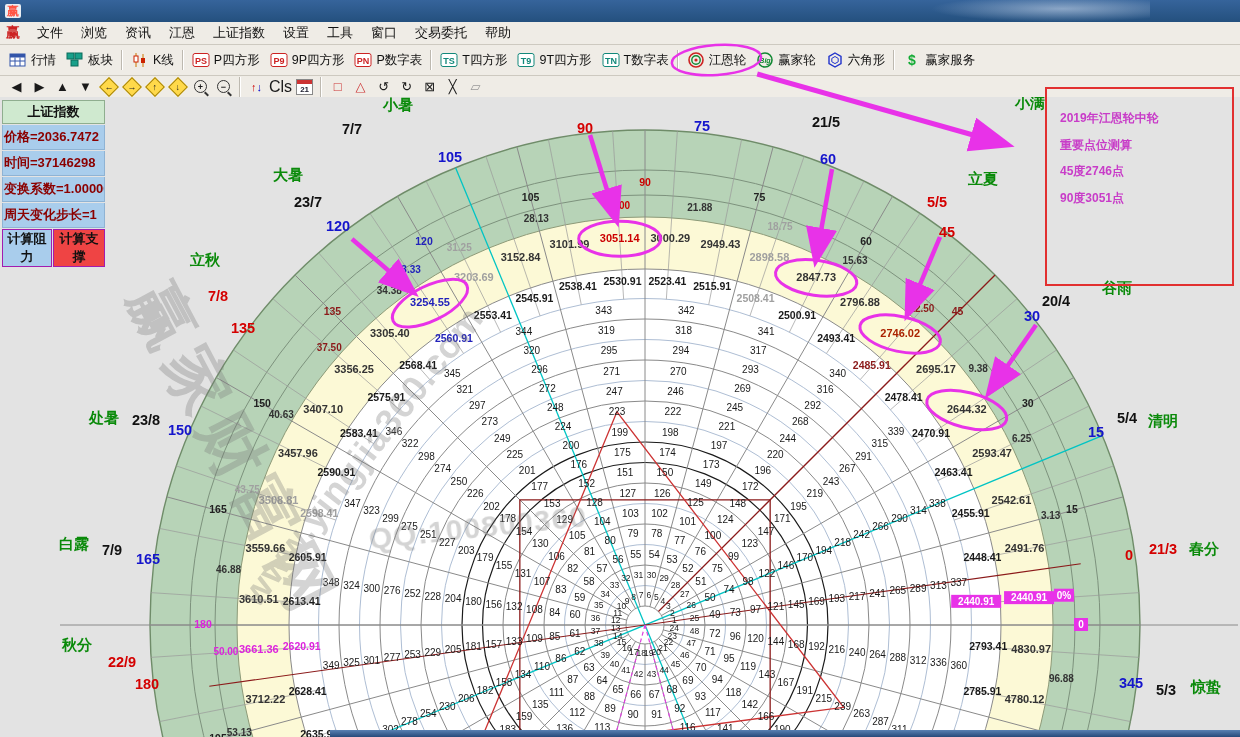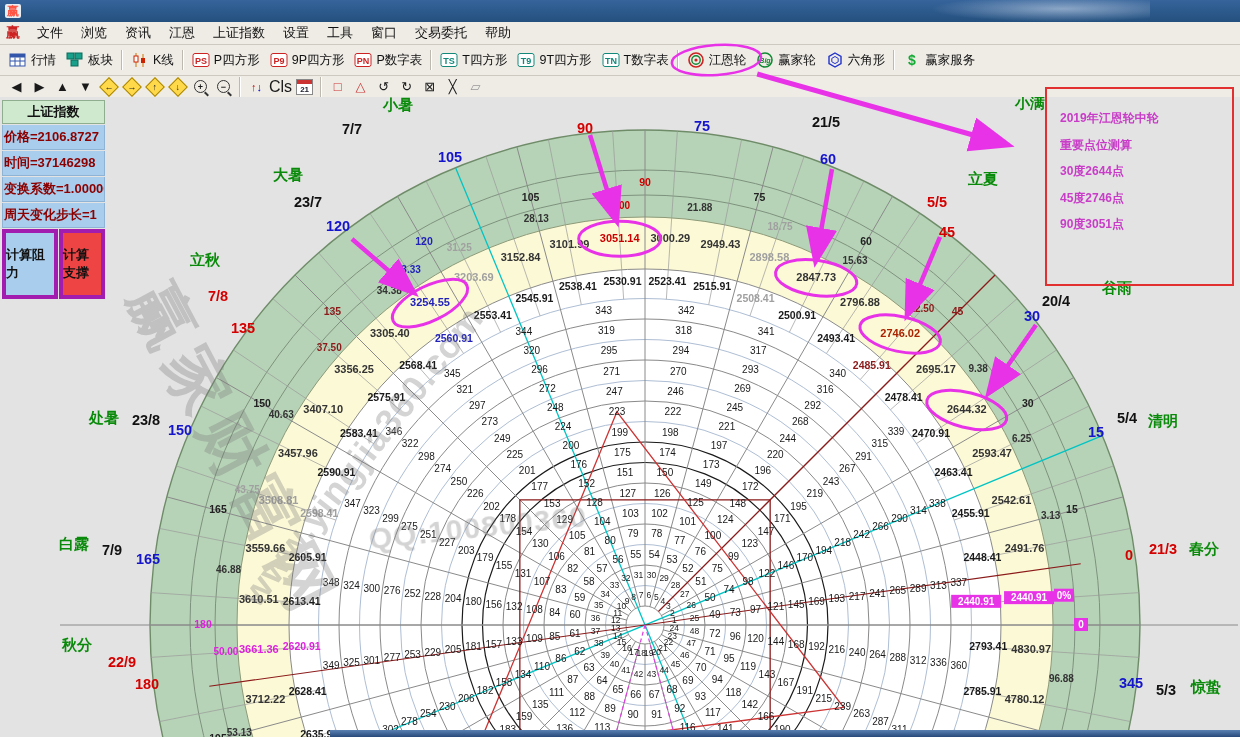--- a/index.html
+++ b/index.html
@@ -39,21 +39,21 @@
   .t2 .cal::before{content:"";position:absolute;top:0;left:0;right:0;height:4px;background:#cc3333;}
   
   .chart{position:absolute;top:97px;left:0;width:1240px;height:640px;background:#e3e3e3;}
   .chart svg{position:absolute;top:0;left:0;}
   svg text{font-family:"Liberation Sans",sans-serif;}
   
   .left-panel{position:absolute;left:2px;top:3px;width:103px;font-size:13px;font-weight:bold;z-index:20;}
   .lp-header{background:#cfe9cf;border:1px solid #8fae8f;color:#111;text-align:center;padding:2px 0;}
   .lp-row{background:#a9cdec;color:#8b0000;padding:3px 1px;margin-top:1px;white-space:nowrap;overflow:hidden;border:1px solid #8fb3d4;border-top:none;}
   .lp-buttons{display:flex;margin-top:1px;gap:1px;}
-  .lp-btn{padding:13px 0;text-align:left;color:#111;border:4px solid #a21caf;}
+  .lp-btn{padding:0 0;text-align:center;color:#111;border:1px solid #a21caf;}
   .lp-btn.b1{flex:0 0 48px;background:#a9cdec;}
   .lp-btn.b2{flex:1;background:#ef4444;}
   
   .red-box{position:absolute;left:1045px;top:87px;width:189px;height:199px;border:2px solid #e23030;
     z-index:30;color:#c83cc8;font-size:12px;font-weight:bold;line-height:26.5px;
     padding:16px 0 0 13px;box-sizing:border-box;}
   
   .bottom-strip{position:absolute;left:330px;top:730px;right:0;height:7px;
     background:linear-gradient(#5a80b2,#27497a);z-index:25;}
   
@@ -791,36 +791,35 @@
           <text x="1163" y="453" font-size="14.5" fill="#d40000" font-weight="700" text-anchor="middle" dominant-baseline="middle">21/3</text>
           <text x="1129" y="459" font-size="14.5" fill="#d40000" font-weight="700" text-anchor="middle" dominant-baseline="middle">0</text>
           <text x="1206" y="591" font-size="15" fill="#0a8a0a" font-weight="700" text-anchor="middle" dominant-baseline="middle">惊蛰</text>
           <text x="1166" y="594" font-size="14.5" fill="#111111" font-weight="700" text-anchor="middle" dominant-baseline="middle">5/3</text>
           <text x="1131" y="587" font-size="14.5" fill="#1414cc" font-weight="700" text-anchor="middle" dominant-baseline="middle">345</text>
         </g>
       </svg>
     <div class="left-panel">
       <div class="lp-header">上证指数</div>
       <div id="lp-rows">
-          <div class="lp-row">价格=2106.8727</div>
+          <div class="lp-row">价格=2036.7472</div>
           <div class="lp-row">时间=37146298</div>
           <div class="lp-row">变换系数=1.00000</div>
           <div class="lp-row">周天变化步长=1</div>
         </div>
       <div class="lp-buttons" id="lp-buttons">
           <div class="lp-btn b1">计算阻力</div>
           <div class="lp-btn b2">计算支撑</div>
         </div>
     </div>
   </div>
 
   <div class="red-box" id="red-box">
       <div>2019年江恩轮中轮</div>
       <div>重要点位测算</div>
-      <div>30度2644点</div>
       <div>45度2746点</div>
       <div>90度3051点</div>
     </div>
   <div class="bottom-strip"></div>
   <svg id="annot-svg" width="1240" height="737">
       <defs>
         <marker id="ah" markerWidth="10" markerHeight="8" refX="7" refY="3.5" orient="auto">
           <polygon points="0,0 9,3.5 0,7" fill="#e832e8"></polygon>
         </marker>
       </defs>

